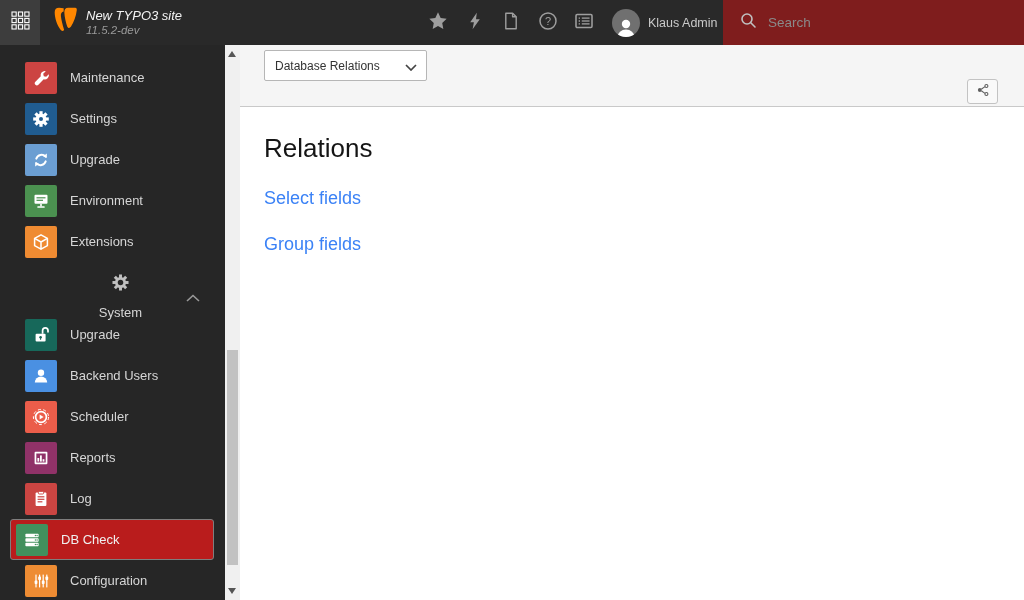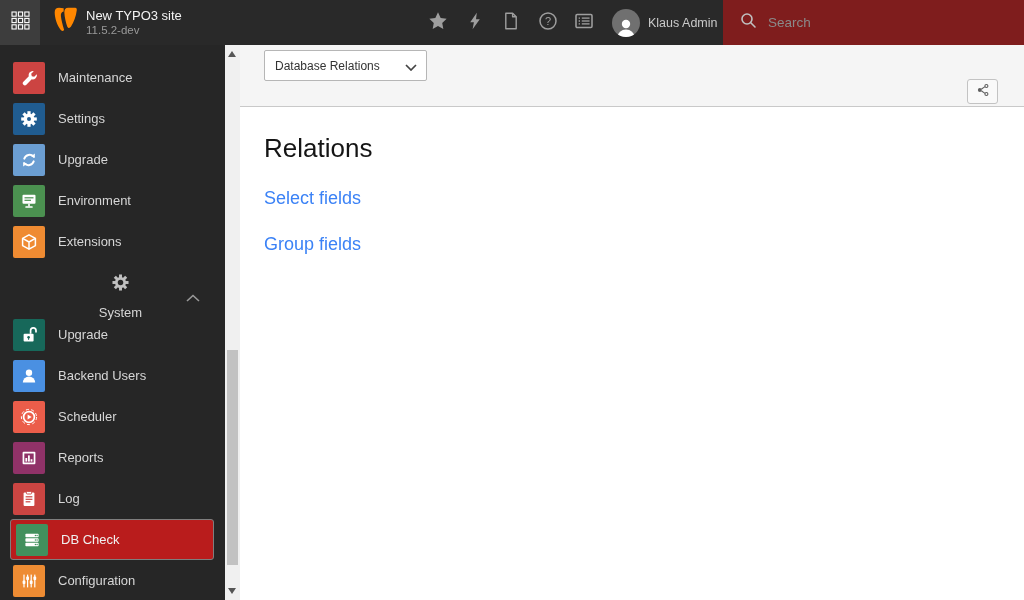--- a/index.html
+++ b/index.html
@@ -4,40 +4,40 @@
 <style>
   * { margin:0; padding:0; box-sizing:border-box; }
   html,body { width:1024px; height:600px; overflow:hidden;
     font-family:"Liberation Sans", sans-serif; background:#fff; }
   .stage { position:relative; width:1024px; height:600px; }
 
   
   .topbar { position:absolute; top:0; left:0; width:1024px; height:45px; background:#292929; z-index:5; }
   .grid-btn { position:absolute; left:0; top:0; width:40px; height:45px; background:#3d3d3d;
     display:flex; align-items:center; justify-content:center; cursor:pointer; }
-  .brand { position:absolute; left:54px; top:0; height:45px; display:flex; align-items:center; gap:9px; cursor:pointer; }
+  .brand { position:absolute; left:54px; top:0; height:45px; display:flex; align-items:center; gap:9px; cursor:pointer;font-style:italic; }
   .brand-text { display:flex; flex-direction:column; justify-content:center; }
   .brand-title { font-size:13px; color:#f3f3f3; line-height:16px; }
   .brand-version { font-size:11.5px; color:#999; line-height:13px; }
   .topbar-icons { position:absolute; left:427px; top:0; width:168px; height:45px;
     display:flex; align-items:center; justify-content:space-between; }
   .tb-icon { width:22px; height:22px; display:flex; align-items:center; justify-content:center; cursor:pointer; }
   .user { position:absolute; left:612px; top:0; height:45px; display:flex; align-items:center; gap:8px; cursor:pointer; }
   .avatar { width:28px; height:28px; border-radius:50%; background:#707070; overflow:hidden;
     display:flex; align-items:flex-end; justify-content:center; }
   .user-name { font-size:12.5px; color:#c9c9c9; }
   .search { position:absolute; left:723px; right:0; top:0; height:45px; background:#7f1d1d;
     display:flex; align-items:center; padding-left:17px; gap:11px; }
   .search input { background:transparent; border:none; outline:none; color:#ddd; font-size:13.5px; width:220px;
     font-family:"Liberation Sans", sans-serif; }
   .search input::placeholder { color:#8a8a8a; }
 
   
   .sidebar { position:absolute; top:45px; left:0; width:225px; height:555px; background:#262626; padding-top:12px; }
-  .mod-row { height:41px; display:flex; align-items:center; padding-left:13px; gap:13px; cursor:pointer; }
+  .mod-row { height:41px; display:flex; align-items:center; padding-left:25px; gap:13px; cursor:pointer; }
   .mod-row.active { background:#b91c1c; border:1px solid #7e7e7e; border-radius:3px;
     margin:0 11px 0 10px; padding-left:5px; }
   .mod-row.active .mod-label { color:#f0f0f0; }
   .tile { width:32px; height:32px; border-radius:2px; flex:none;
     display:flex; align-items:center; justify-content:center; }
   .mod-label { font-size:13px; color:#d6d6d6; white-space:nowrap; }
   .section-gap { height:11px; }
   .section-head { position:relative; height:41px; display:flex; align-items:center; padding-left:16px; gap:13px; cursor:pointer;flex-direction:column; }
   .section-icon { width:32px; flex:none; display:flex; justify-content:center; }
   .chevron-up { position:absolute; right:25px; top:15px; }

